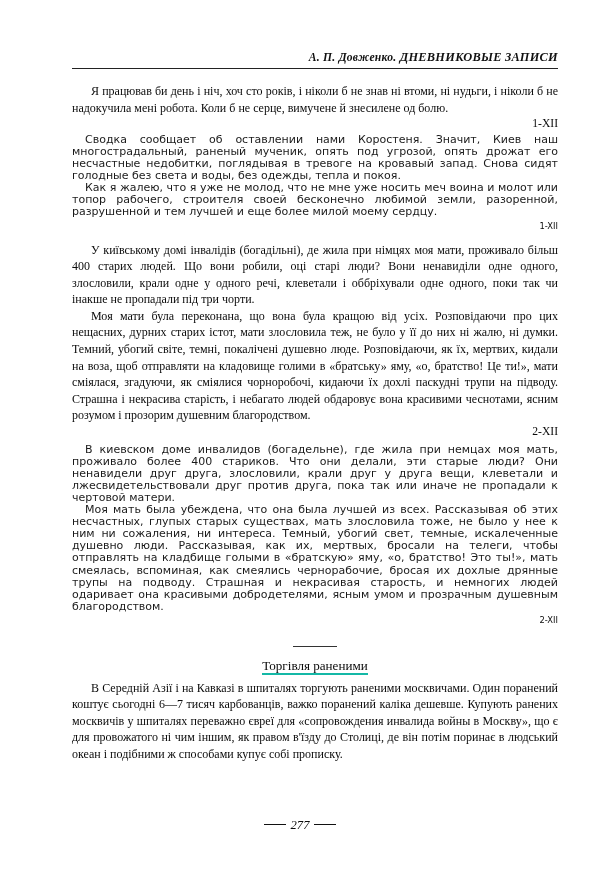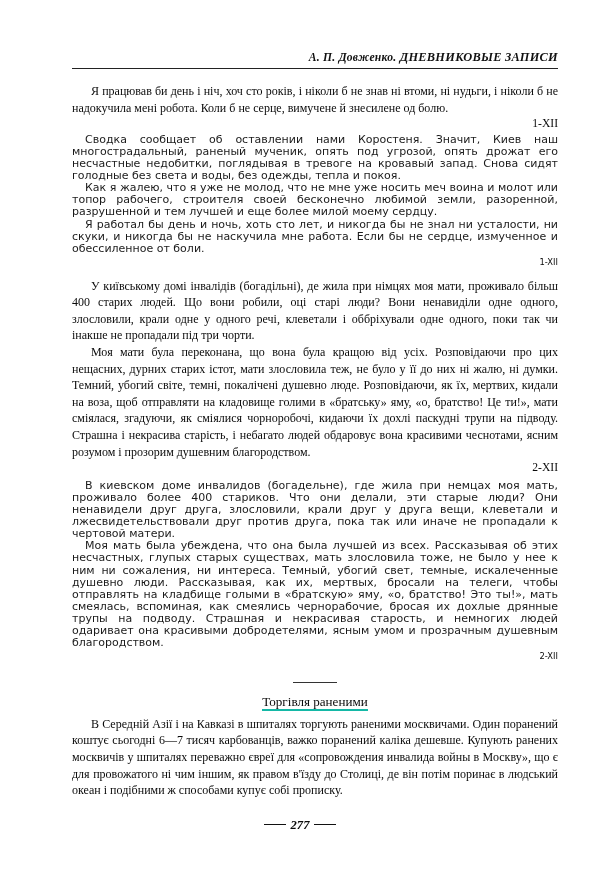--- a/index.html
+++ b/index.html
@@ -120,21 +120,21 @@
 
   
   .pagefoot {
     position: absolute;
     left: 0;
     top: 818px;
     width: 600px;
     text-align: center;
     font-family: "Liberation Serif", "DejaVu Serif", serif;
     font-style: italic;
-    font-weight: 700;
+    font-weight: 400;
     font-size: 12.6px;
     color: #0a0a0a;
     white-space: nowrap;
   }
   .pagefoot .dash {
     display: inline-block;
     width: 22px;
     height: 0;
     border-top: 1.2px solid #111111;
     vertical-align: 4px;
@@ -158,21 +158,20 @@
     <div class="head-rule"></div>
 
     <p class="ua block-1">Я працював би день і ніч, хоч сто років, і ніколи б не знав ні втоми, ні нудьги, і ніколи б не надокучила мені робота. Коли б не серце, вимучене й знесилене од болю.</p>
 
     <div class="datestamp">1-XII</div>
 
     <div class="spacer-3"></div>
 
     <p class="ru">Сводка сообщает об оставлении нами Коростеня. Значит, Киев наш многострадальный, раненый мученик, опять под угрозой, опять дрожат его несчастные недобитки, поглядывая в тревоге на кровавый запад. Снова сидят голодные без света и воды, без одежды, тепла и покоя.</p>
     <p class="ru">Как я жалею, что я уже не молод, что не мне уже носить меч воина и молот или топор рабочего, строителя своей бесконечно любимой земли, разоренной, разрушенной и тем лучшей и еще более милой моему сердцу.</p>
-    <p class="ru">Я работал бы день и ночь, хоть сто лет, и никогда бы не знал ни усталости, ни скуки, и никогда бы не наскучила мне работа. Если бы не сердце, измученное и обессиленное от боли.</p>
 
     <div class="datestamp small">1-XII</div>
 
     <div class="spacer-8"></div>
 
     <p class="ua block-mid">У київському домі інвалідів (богадільні), де жила при німцях моя мати, проживало більш 400 старих людей. Що вони робили, оці старі люди? Вони ненавиділи одне одного, злословили, крали одне у одного речі, клеветали і оббріхували одне одного, поки так чи інакше не пропадали під три чорти.</p>
     <p class="ua block-mid">Моя мати була переконана, що вона була кращою від усіх. Розповідаючи про цих нещасних, дурних старих істот, мати злословила теж, не було у її до них ні жалю, ні думки. Темний, убогий світе, темні, покалічені душевно люде. Розповідаючи, як їх, мертвих, кидали на воза, щоб отправляти на кладовище голими в «братську» яму, «о, братство! Це ти!», мати сміялася, згадуючи, як сміялися чорноробочі, кидаючи їх дохлі паскудні трупи на підводу. Страшна і некрасива старість, і небагато людей обдаровує вона красивими чеснотами, ясним розумом і прозорим душевним благородством.</p>
 
     <div class="datestamp">2-XII</div>
 

